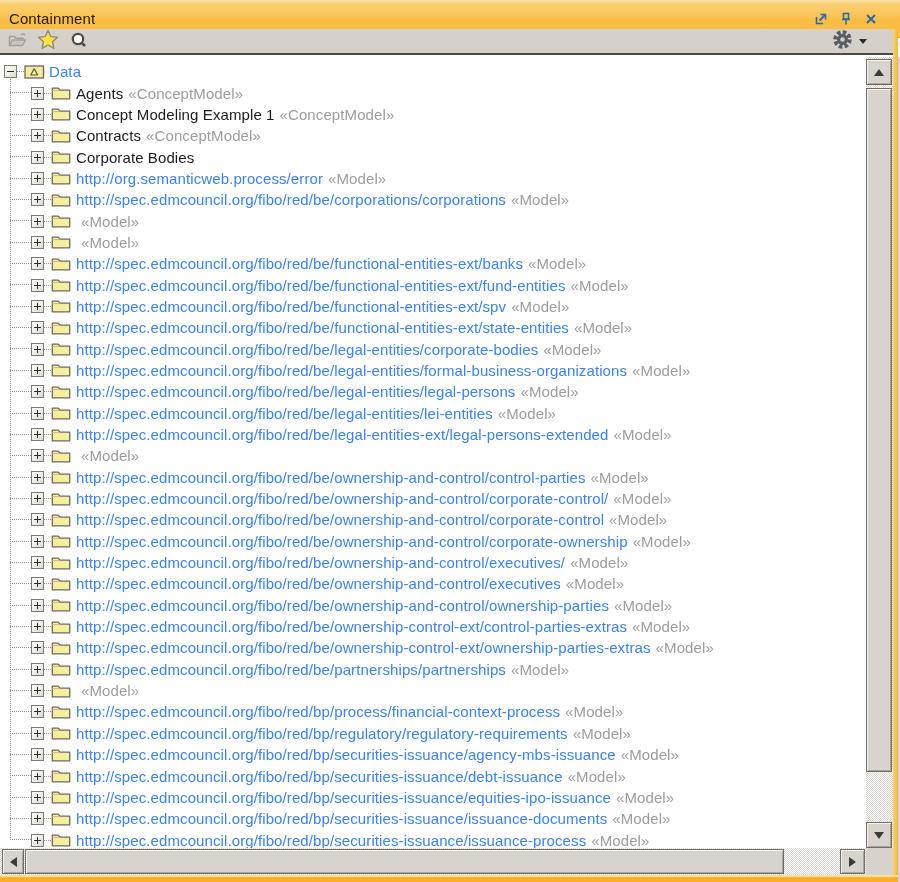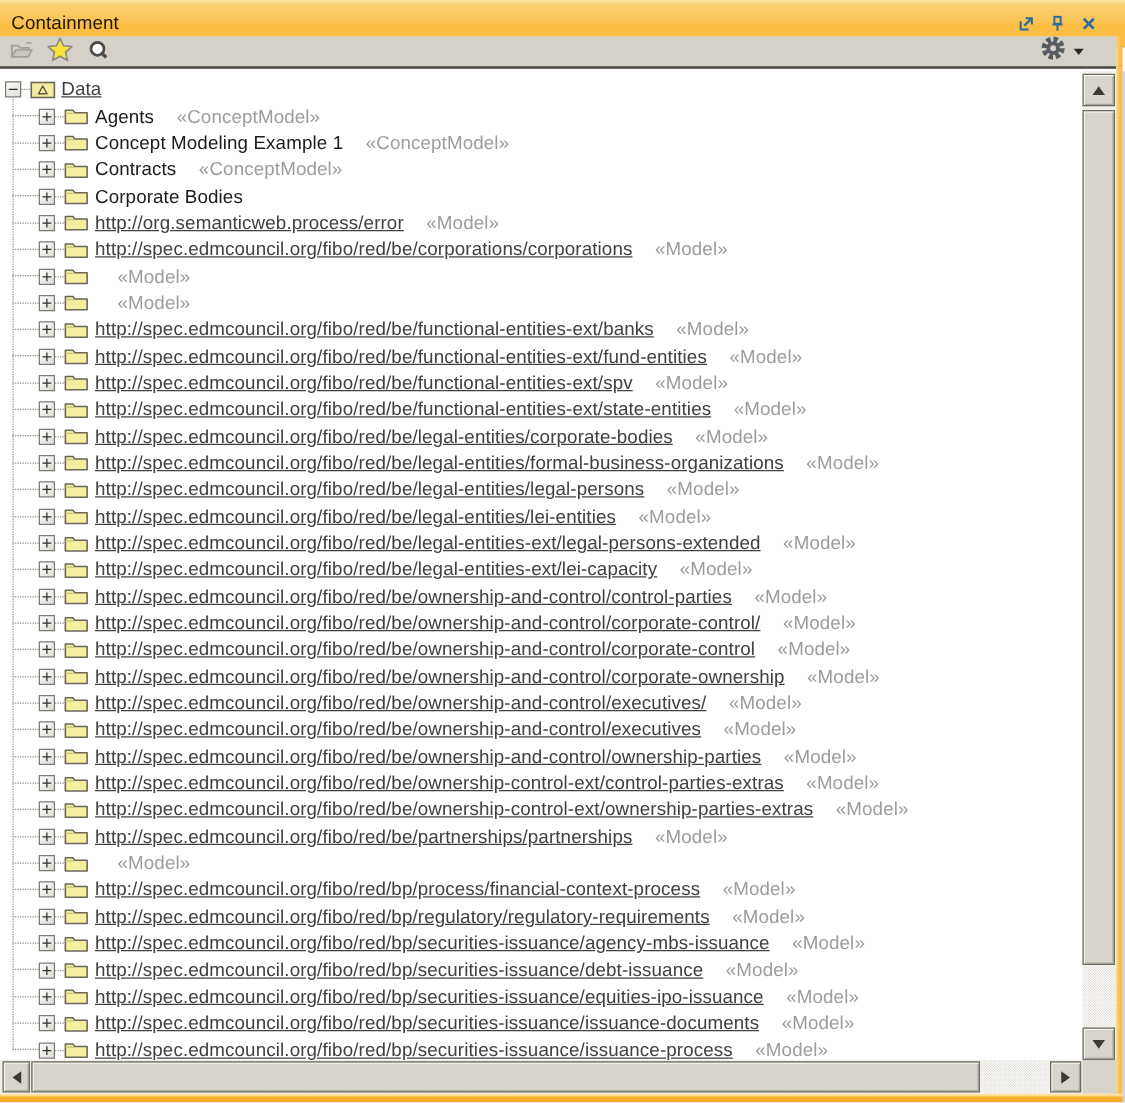--- a/index.html
+++ b/index.html
@@ -48,23 +48,23 @@
   .expbox{
     position:relative;flex:0 0 auto;width:13px;height:13px;
     border:1px solid #7b7a74;background:linear-gradient(135deg,#ffffff 0%,#dddbd3 100%);
     cursor:pointer;
   }
   .expbox .ph{position:absolute;left:2px;right:2px;top:5px;height:1px;background:#2d2d29;}
   .expbox .pv{position:absolute;top:2px;bottom:2px;left:5px;width:1px;background:#2d2d29;}
   .dstub{flex:0 0 auto;width:7px;height:0;border-top:1px dotted #8f8f8f;}
   .nicon{flex:0 0 auto;width:21px;height:17px;margin-right:4px;display:flex;align-items:center;}
   .lbl{cursor:pointer;}
-  .lbl.link{color:#404040;text-decoration:underline;}
+  .lbl.link{color:#3b82f6;}
   .lbl.plain{color:#1b1b1b;}
-  .stereo{color:#9c9c9c;margin-left:18px;}
+  .stereo{color:#9c9c9c;margin-left:5px;}
   
   .checker{
     background-color:#ffffff;
     background-image:
       linear-gradient(45deg,#d9d5cc 25%,transparent 25%,transparent 75%,#d9d5cc 75%),
       linear-gradient(45deg,#d9d5cc 25%,transparent 25%,transparent 75%,#d9d5cc 75%);
     background-size:2px 2px;background-position:0 0,1px 1px;
   }
   .sb-el{
     background:#d8d4cb;border:1px solid #6f6e66;
@@ -448,21 +448,20 @@
             <span class="ph"></span>
             <span class="pv"></span>
           </span>
           <span class="dstub"></span>
           <span class="nicon">
             <svg width="20" height="16" viewBox="0 0 20 16">
               <path d="M1.3 13.8 V3.2 h6 l1.6 2 h9.8 v8.6 z" fill="#f4ee9f" stroke="#6c695c" stroke-width="1.3" stroke-linejoin="round"></path>
               <path d="M1.3 5.6 h7.2" stroke="#c9c177" stroke-width="1"></path>
             </svg>
           </span>
-          <span class="lbl link">http://spec.edmcouncil.org/fibo/red/be/legal-entities-ext/lei-capacity</span>
           <span class="stereo">«Model»</span>
         </div>
         <div class="trow">
           <span class="hstub"></span>
           <span class="expbox">
             <span class="ph"></span>
             <span class="pv"></span>
           </span>
           <span class="dstub"></span>
           <span class="nicon">

